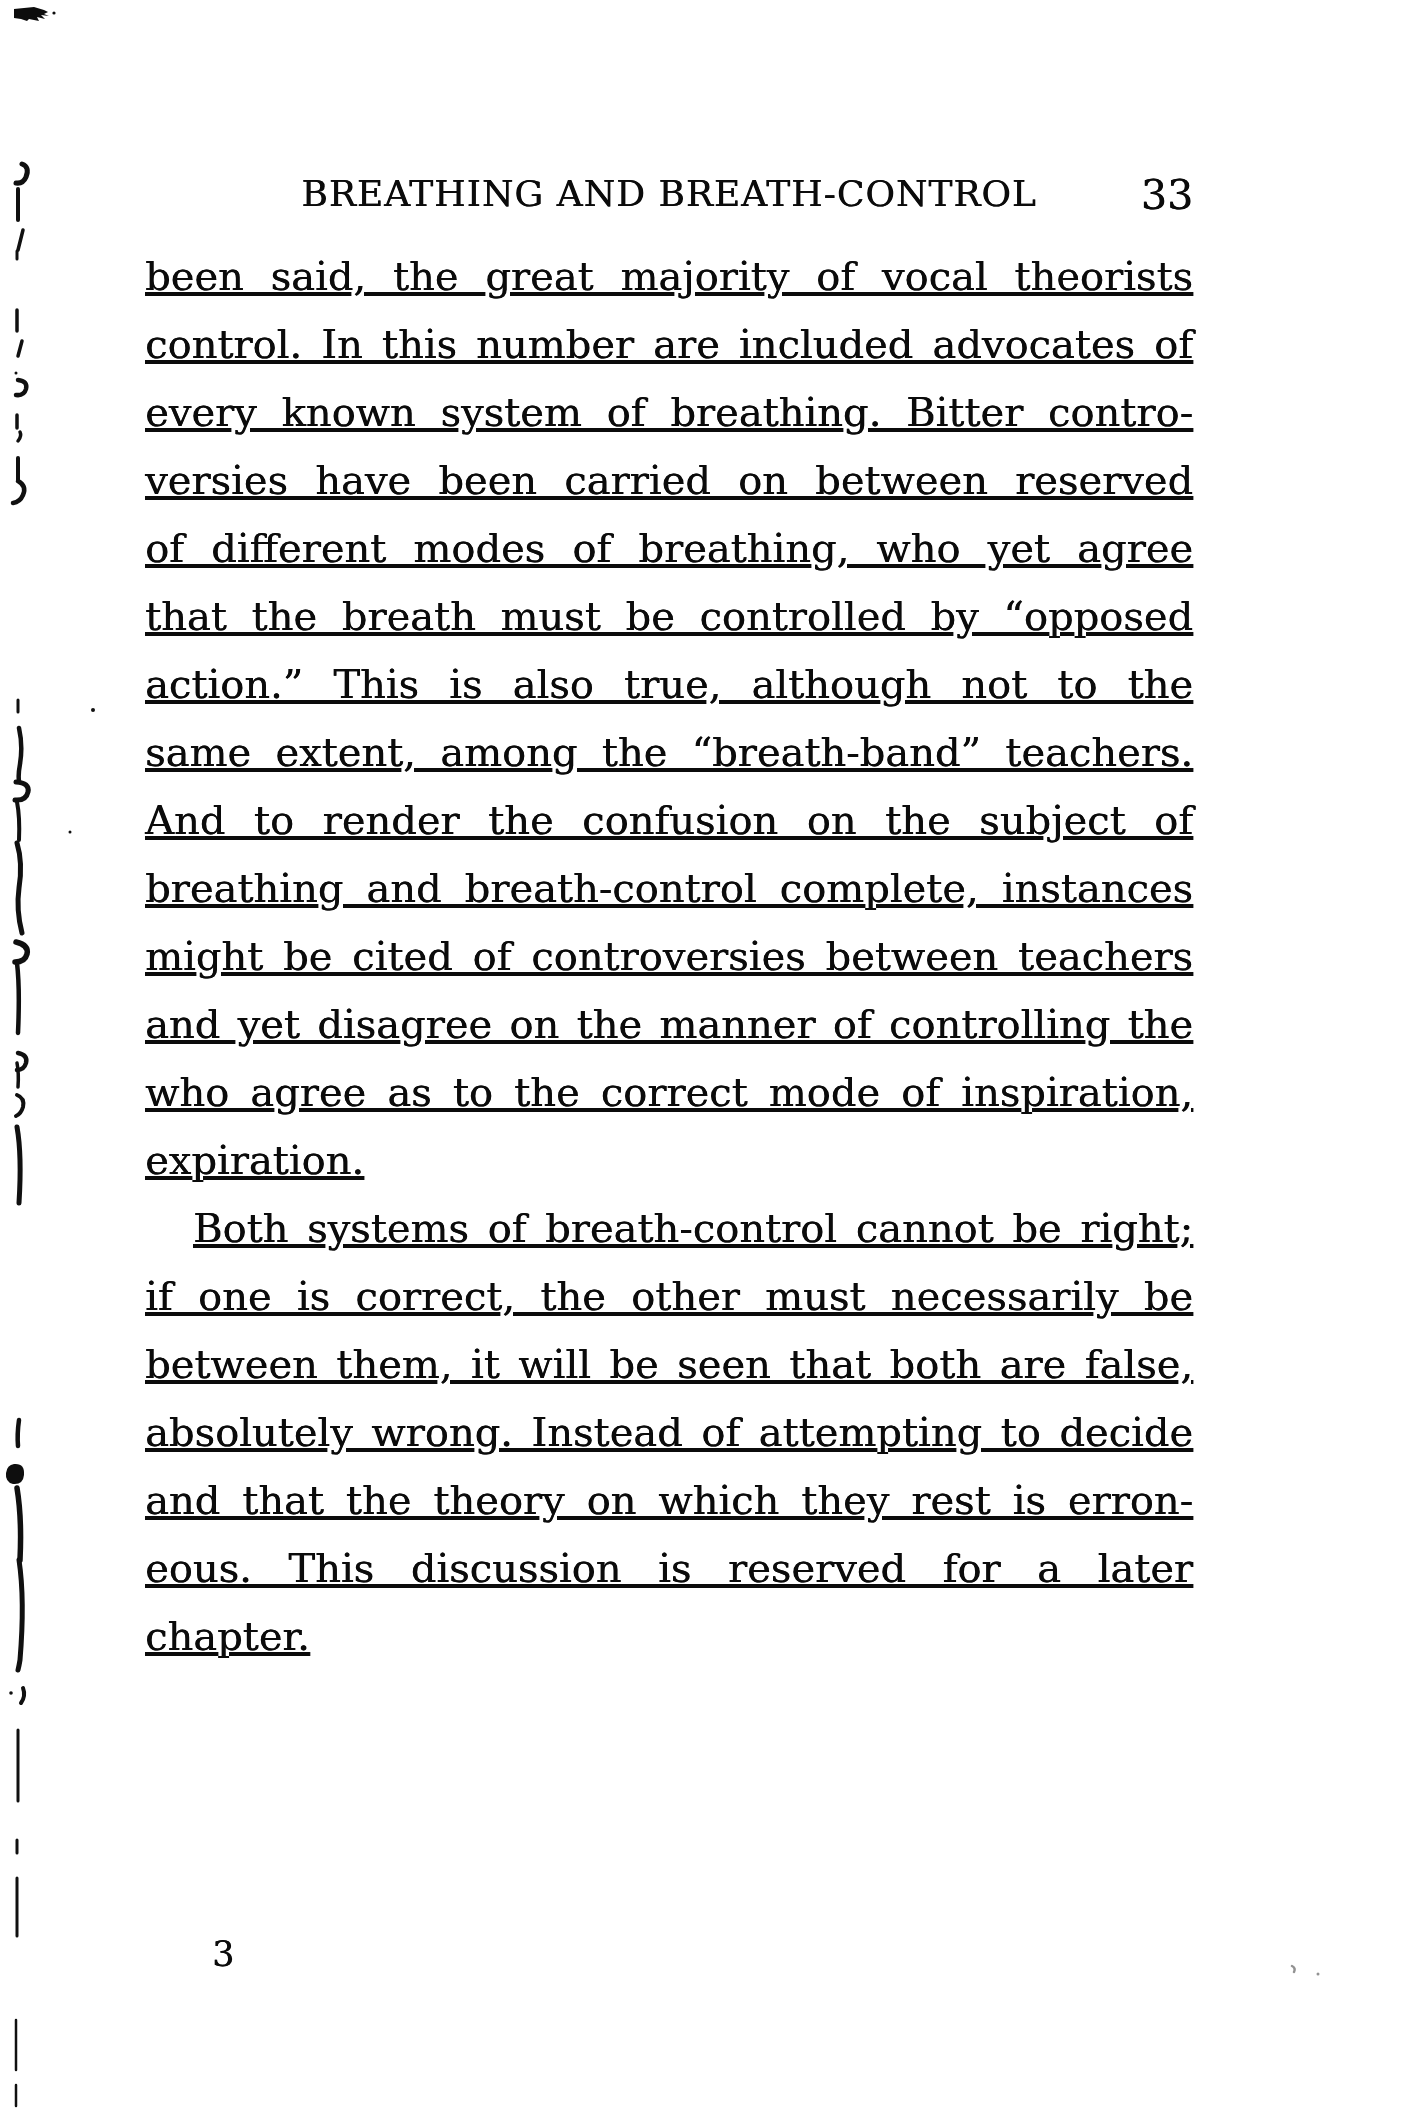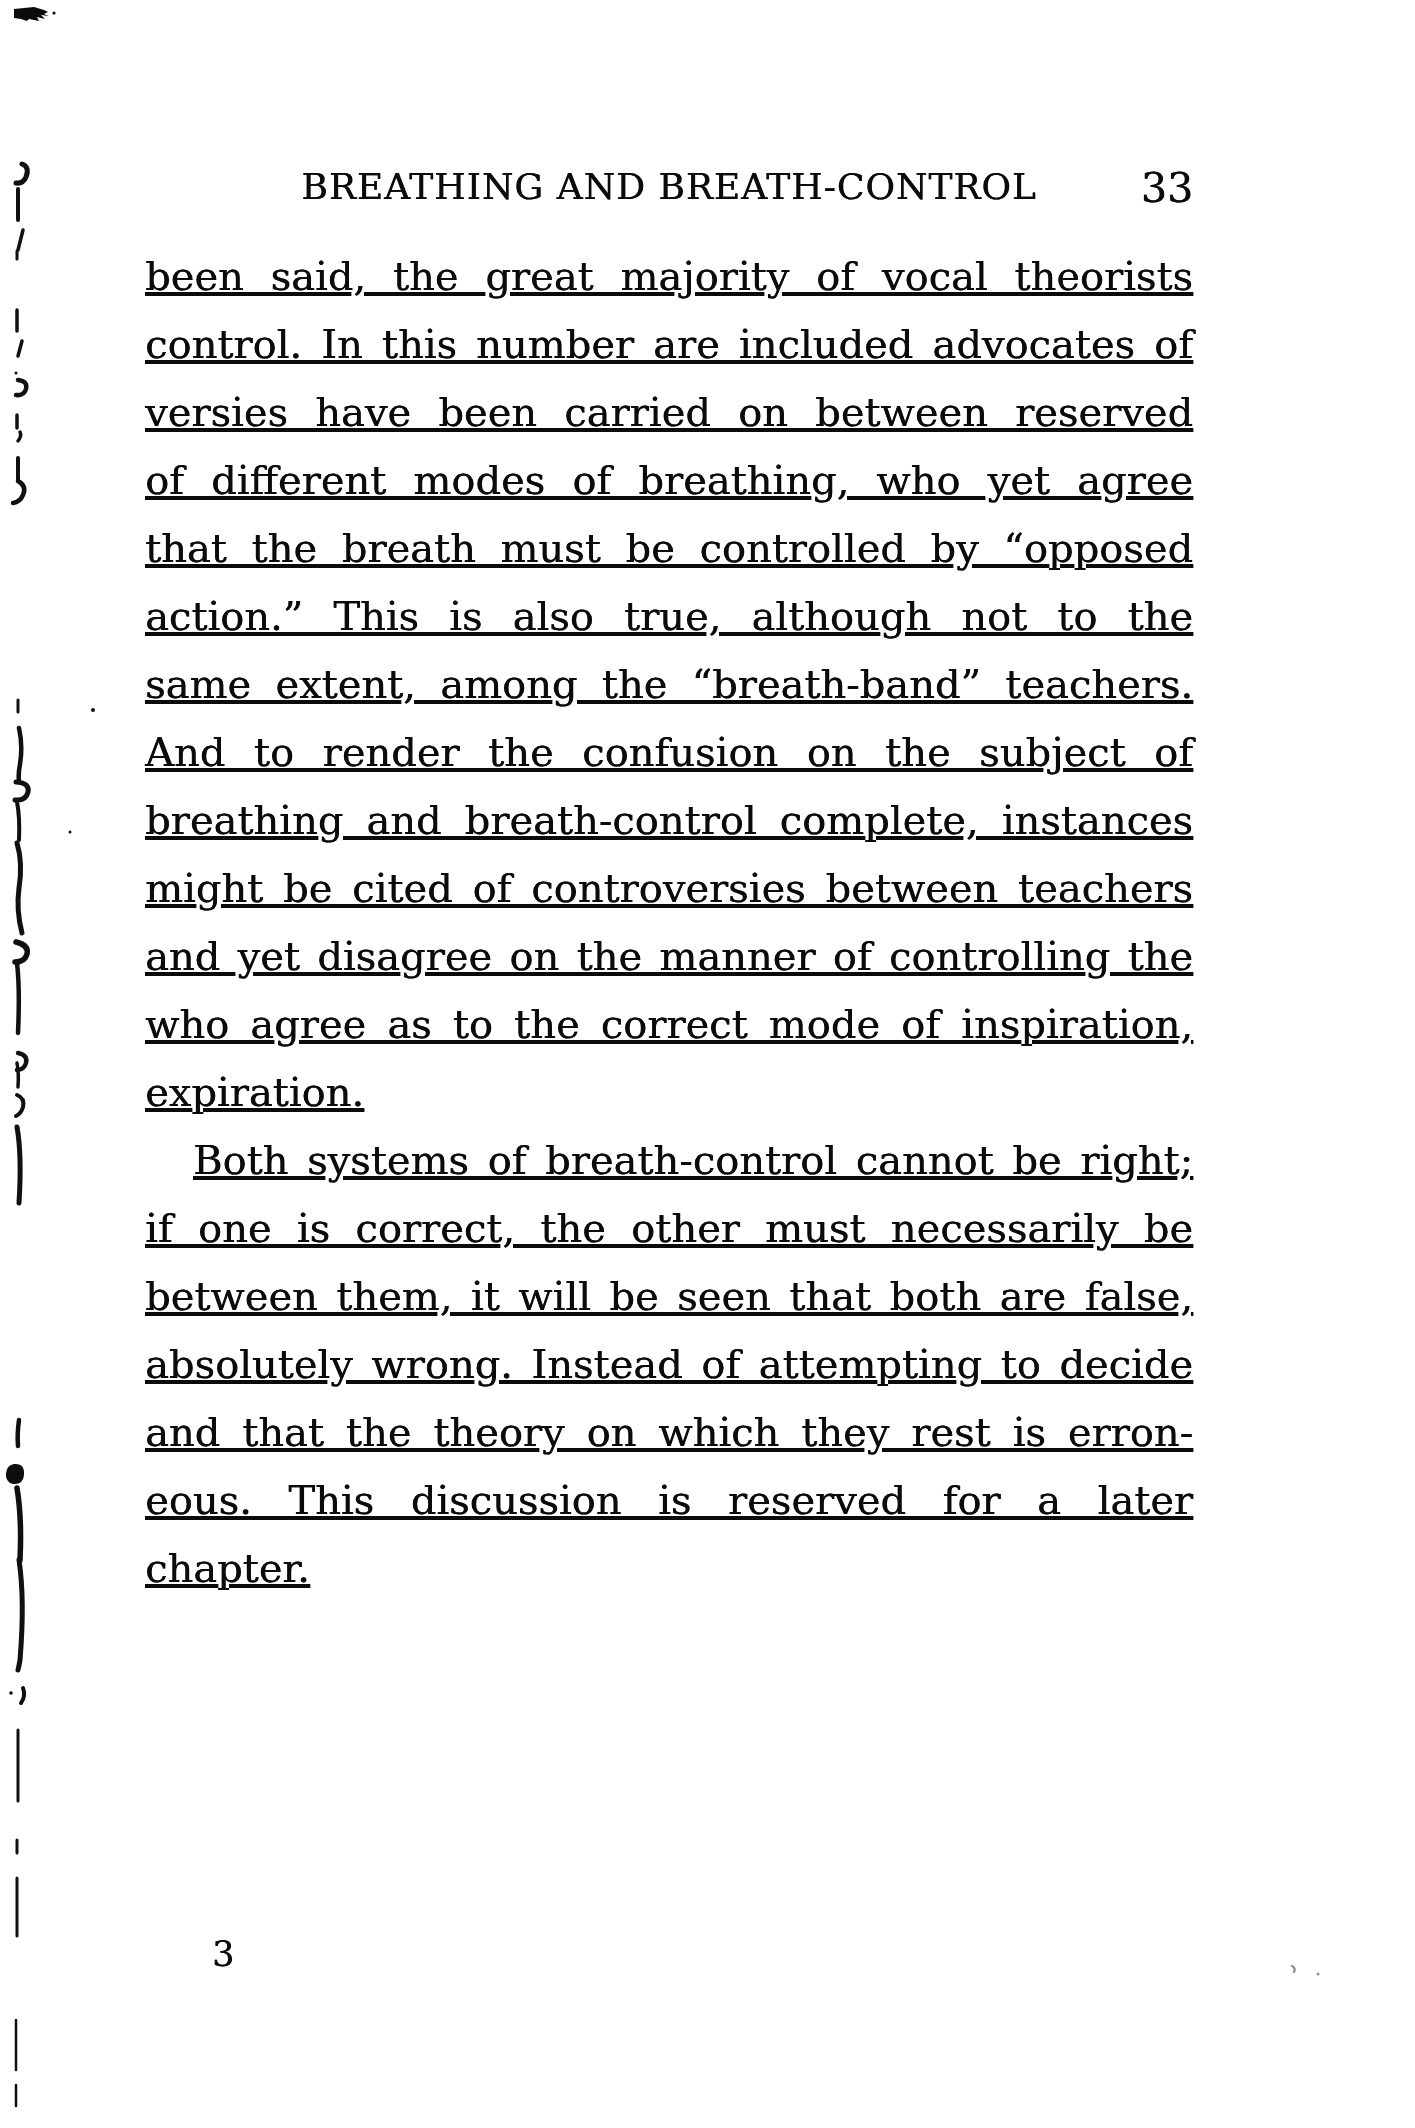--- a/index.html
+++ b/index.html
@@ -7,21 +7,21 @@
     position:relative;
     width:1415px; height:2128px;
     background:#ffffff;
     overflow:hidden;
     font-family:"DejaVu Serif", serif;
     color:#0b0b0b;
   }
   
   .running-header {
     position:absolute;
-    top:166px; left:145px; width:1048px;
+    top:173px; left:145px; width:1048px;
     height:46px;
     text-align:center;
   }
   .running-header .title {
     font-size:36px;
     letter-spacing:1px;
     white-space:nowrap;
     text-shadow:0.5px 0 0 currentColor;
   }
   .running-header .pageno {
@@ -74,20 +74,21 @@
 
   <div class="running-header">
     <span class="title">BREATHING AND BREATH-CONTROL</span>
     <span class="pageno">33</span>
   </div>
 
   <div class="page-body">
     <div class="paragraph">
         <div class="line">been said, the great majority of vocal theorists</div>
         <div class="line">control. In this number are included advocates of</div>
+        <div class="line">every known system of breathing. Bitter contro-</div>
         <div class="line">versies have been carried on between reserved</div>
         <div class="line">of different modes of breathing, who yet agree</div>
         <div class="line">that the breath must be controlled by “opposed</div>
         <div class="line">action.” This is also true, although not to the</div>
         <div class="line">same extent, among the “breath-band” teachers.</div>
         <div class="line">And to render the confusion on the subject of</div>
         <div class="line">breathing and breath-control complete, instances</div>
         <div class="line">might be cited of controversies between teachers</div>
         <div class="line">and yet disagree on the manner of controlling the</div>
         <div class="line">who agree as to the correct mode of inspiration,</div>

